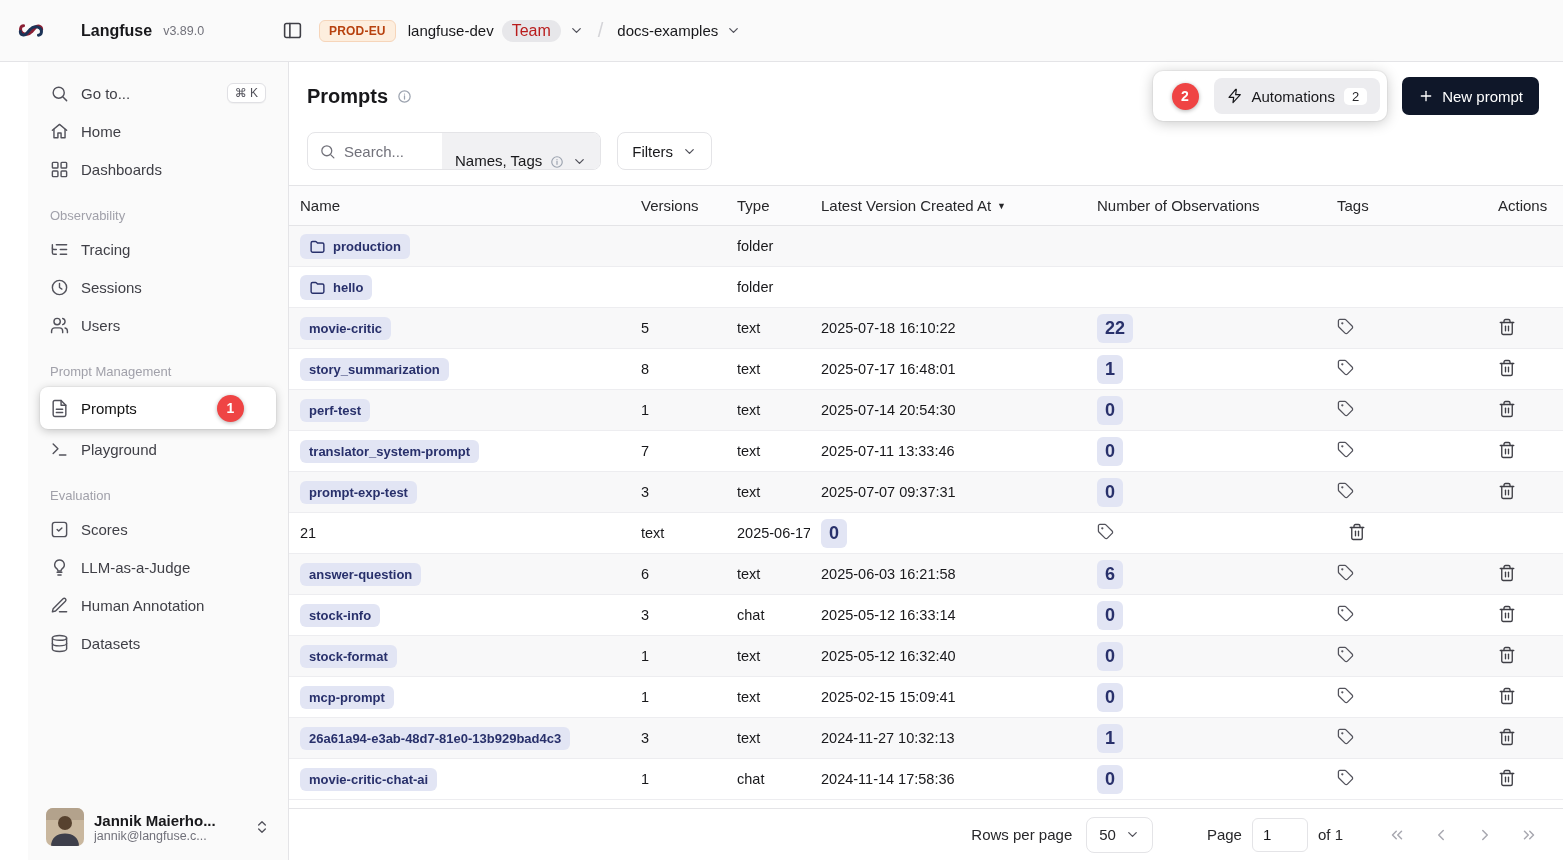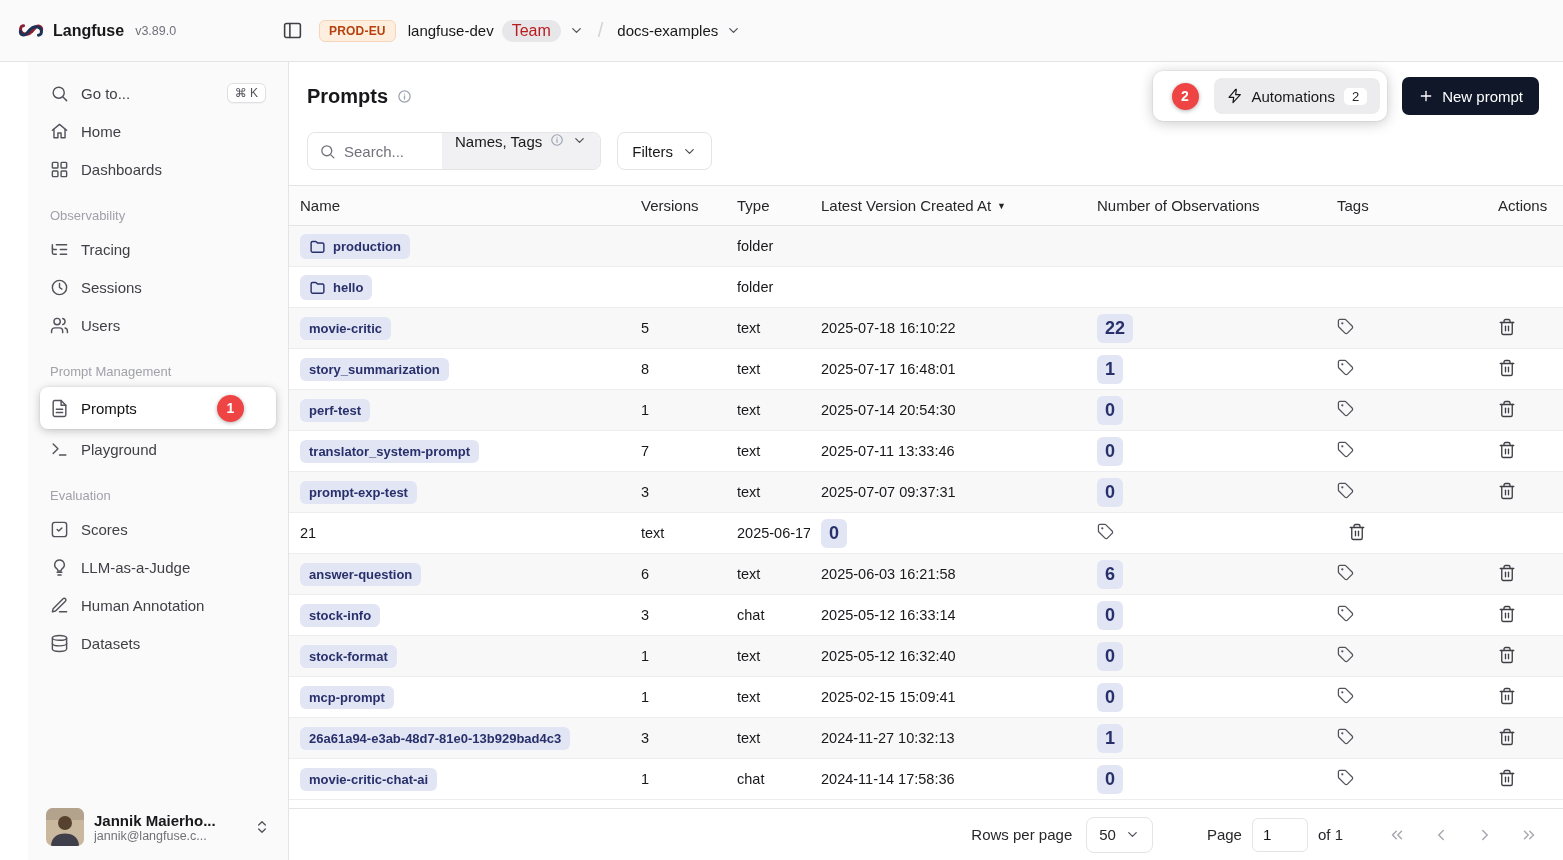--- a/index.html
+++ b/index.html
@@ -4,21 +4,21 @@
 <style>
   * { margin:0; padding:0; box-sizing:border-box; }
   html,body { width:1563px; height:860px; overflow:hidden; }
   body { font-family:"Liberation Sans", sans-serif; color:#18181b; background:#fff; }
   svg { display:block; }
   .app { width:1563px; height:860px; display:flex; flex-direction:column; }
 
   
   .topbar { height:62px; flex-shrink:0; background:#fafafa; border-bottom:1px solid #e4e4e7; display:flex; align-items:stretch; }
   .topbar-brand { width:261px; flex-shrink:0; display:flex; align-items:center; gap:9px; padding:0 18px; }
-  .brand-name { font-size:16px; font-weight:700; color:#18181b; }
+  .brand-name { font-size:16px; font-weight:700; color:#18181b;margin-left:28px; }
   .brand-version { font-size:12.5px; color:#71717a; margin-left:2px; }
   .topbar-nav { flex:1; display:flex; align-items:center; gap:12px; padding:0 16px; }
   .icon-ghost { display:flex; align-items:center; justify-content:center; width:30px; height:30px; border-radius:6px; color:#3f3f46; cursor:pointer; }
   .env-badge { font-size:12px; font-weight:700; letter-spacing:.2px; color:#b7410e; background:#fdeede; border:1px solid #f6d5ba; border-radius:6px; padding:3px 9px; }
   .crumb { display:flex; align-items:center; gap:8px; cursor:pointer; }
   .crumb-label { font-size:15px; font-weight:500; color:#18181b; }
   .plan-badge { font-size:16px; color:#b91c1c; background:#e7e7ea; border-radius:999px; padding:2px 10px; }
   .crumb-sep { color:#d4d4d8; font-size:20px; font-weight:300; padding:0 2px; }
 
   
@@ -53,21 +53,21 @@
   .automations-count { background:#fff; border-radius:5px; padding:1px 8px; font-size:13px; color:#27272a; }
   .new-prompt-btn { display:flex; align-items:center; gap:8px; height:38px; padding:0 16px; background:#0f1729; color:#fff; border:none; border-radius:7px; font-family:inherit; font-size:15px; font-weight:500; cursor:pointer; }
 
   
   .toolbar { display:flex; align-items:center; gap:16px; padding:6px 24px 15px 18px; flex-shrink:0; }
   .search-group { display:flex; align-items:stretch; height:38px; border:1px solid #e4e4e7; border-radius:8px; background:#fff; overflow:hidden; }
   .search-left { display:flex; align-items:center; gap:8px; padding:0 6px 0 11px; }
   .search-left .sicon { color:#71717a; }
   .search-input { border:none; outline:none; width:92px; font-family:inherit; font-size:15px; color:#18181b; background:transparent; }
   .search-input::placeholder { color:#71717a; }
-  .search-scope { display:flex; align-items:flex-start; gap:8px; padding:0 13px; background:#f1f1f3; font-size:15px; font-weight:500; color:#18181b; cursor:pointer; border:none; font-family:inherit; }
+  .search-scope { display:flex; align-items:flex-end; gap:8px; padding:0 13px; background:#f1f1f3; font-size:15px; font-weight:500; color:#18181b; cursor:pointer; border:none; font-family:inherit; }
   .filters-btn { display:flex; align-items:center; gap:9px; height:38px; padding:0 14px; background:#fff; border:1px solid #e4e4e7; border-radius:8px; font-family:inherit; font-size:15px; font-weight:500; color:#18181b; cursor:pointer; }
   .chev { color:#52525b; display:flex; }
 
   
   .ptable { flex:1; min-height:0; display:flex; flex-direction:column; overflow:hidden; }
   .thead, .trow { display:grid; grid-template-columns:341px 96px 84px 276px 240px 150px 1fr; align-items:center; flex-shrink:0; }
   .thead { height:41px; border-top:1px solid #e4e4e7; border-bottom:1px solid #e4e4e7; background:#fbfbfc; }
   .th { font-size:15px; font-weight:500; color:#27272a; padding:0 8px 0 11px; white-space:nowrap; display:flex; align-items:center; gap:6px; }
   .th.th-actions { padding-left:22px; }
   .sort-ind { font-size:9px; color:#27272a; }

